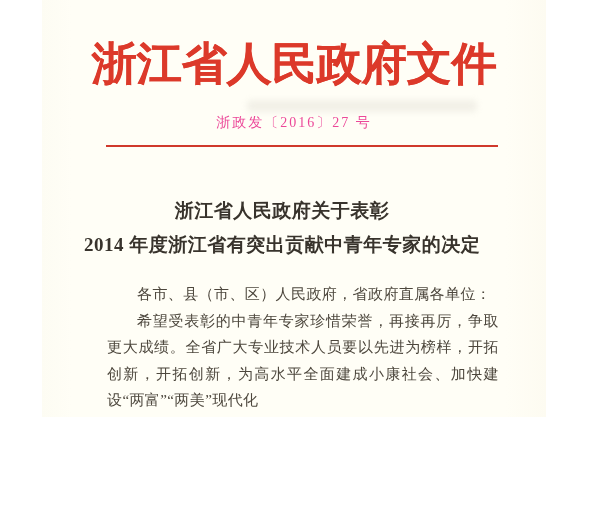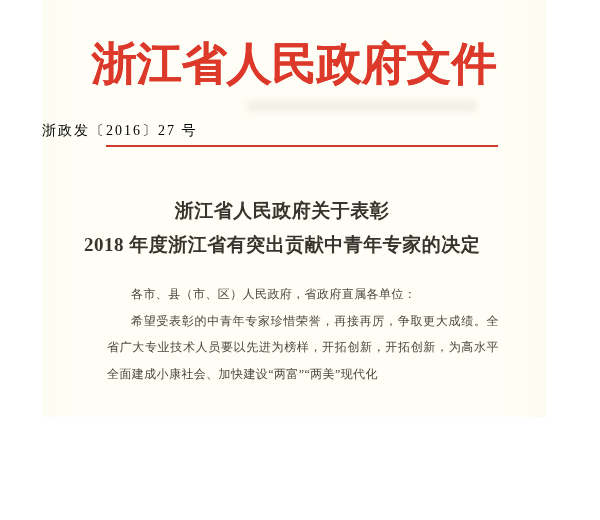--- a/index.html
+++ b/index.html
@@ -46,27 +46,26 @@
     color: #dc392a;
     letter-spacing: 0px;
     text-shadow: 0.5px 0 0 #dc392a;
     white-space: nowrap;
   }
   .doc-number {
     position: absolute;
     left: 42px;
     width: 504px;
     top: 113px;
-    text-align: left;
+    text-align: center;
     font-size: 14px;
     line-height: 20px;
-    color: #000000;
+    color: #ec4899;
     letter-spacing: 2px;
     white-space: nowrap;
-    margin-top: 8px;
   }
   .red-divider {
     position: absolute;
     left: 106px;
     top: 145px;
     width: 392px;
     height: 2px;
     background: #d0392c;
   }
   .doc-title {
@@ -79,21 +78,21 @@
     line-height: 34px;
     font-weight: bold;
     color: #38332c;
     letter-spacing: 0.5px;
   }
   .body-block {
     position: absolute;
     left: 107px;
     top: 281px;
     width: 392px;
-    font-size: 12px;
+    font-size: 15px;
     line-height: 26.5px;
     color: #4d473d;
     text-align: justify;
     letter-spacing: 0.4px;
   }
   .body-block p {
     margin: 0;
     text-indent: 2em;
   }
   .salutation {
@@ -118,21 +117,21 @@
   </div>
 
   <h1 class="header-title">浙江省人民政府文件</h1>
 
   <div class="doc-number">浙政发〔2016〕27 号</div>
 
   <div class="red-divider"></div>
 
   <div class="doc-title">
     <div>浙江省人民政府关于表彰</div>
-    <div>2018 年度浙江省有突出贡献中青年专家的决定</div>
+    <div>2014 年度浙江省有突出贡献中青年专家的决定</div>
   </div>
 
   <div class="body-block">
     <p class="salutation">各市、县（市、区）人民政府，省政府直属各单位：</p>
     <p>希望受表彰的中青年专家珍惜荣誉，再接再厉，争取更大成绩。全省广大专业技术人员要以先进为榜样，开拓创新，开拓创新，为高水平全面建成小康社会、加快建设“两富”“两美”现代化</p>
   </div>
 
   <div class="page-number">— 1 —</div>
 </div>
 

